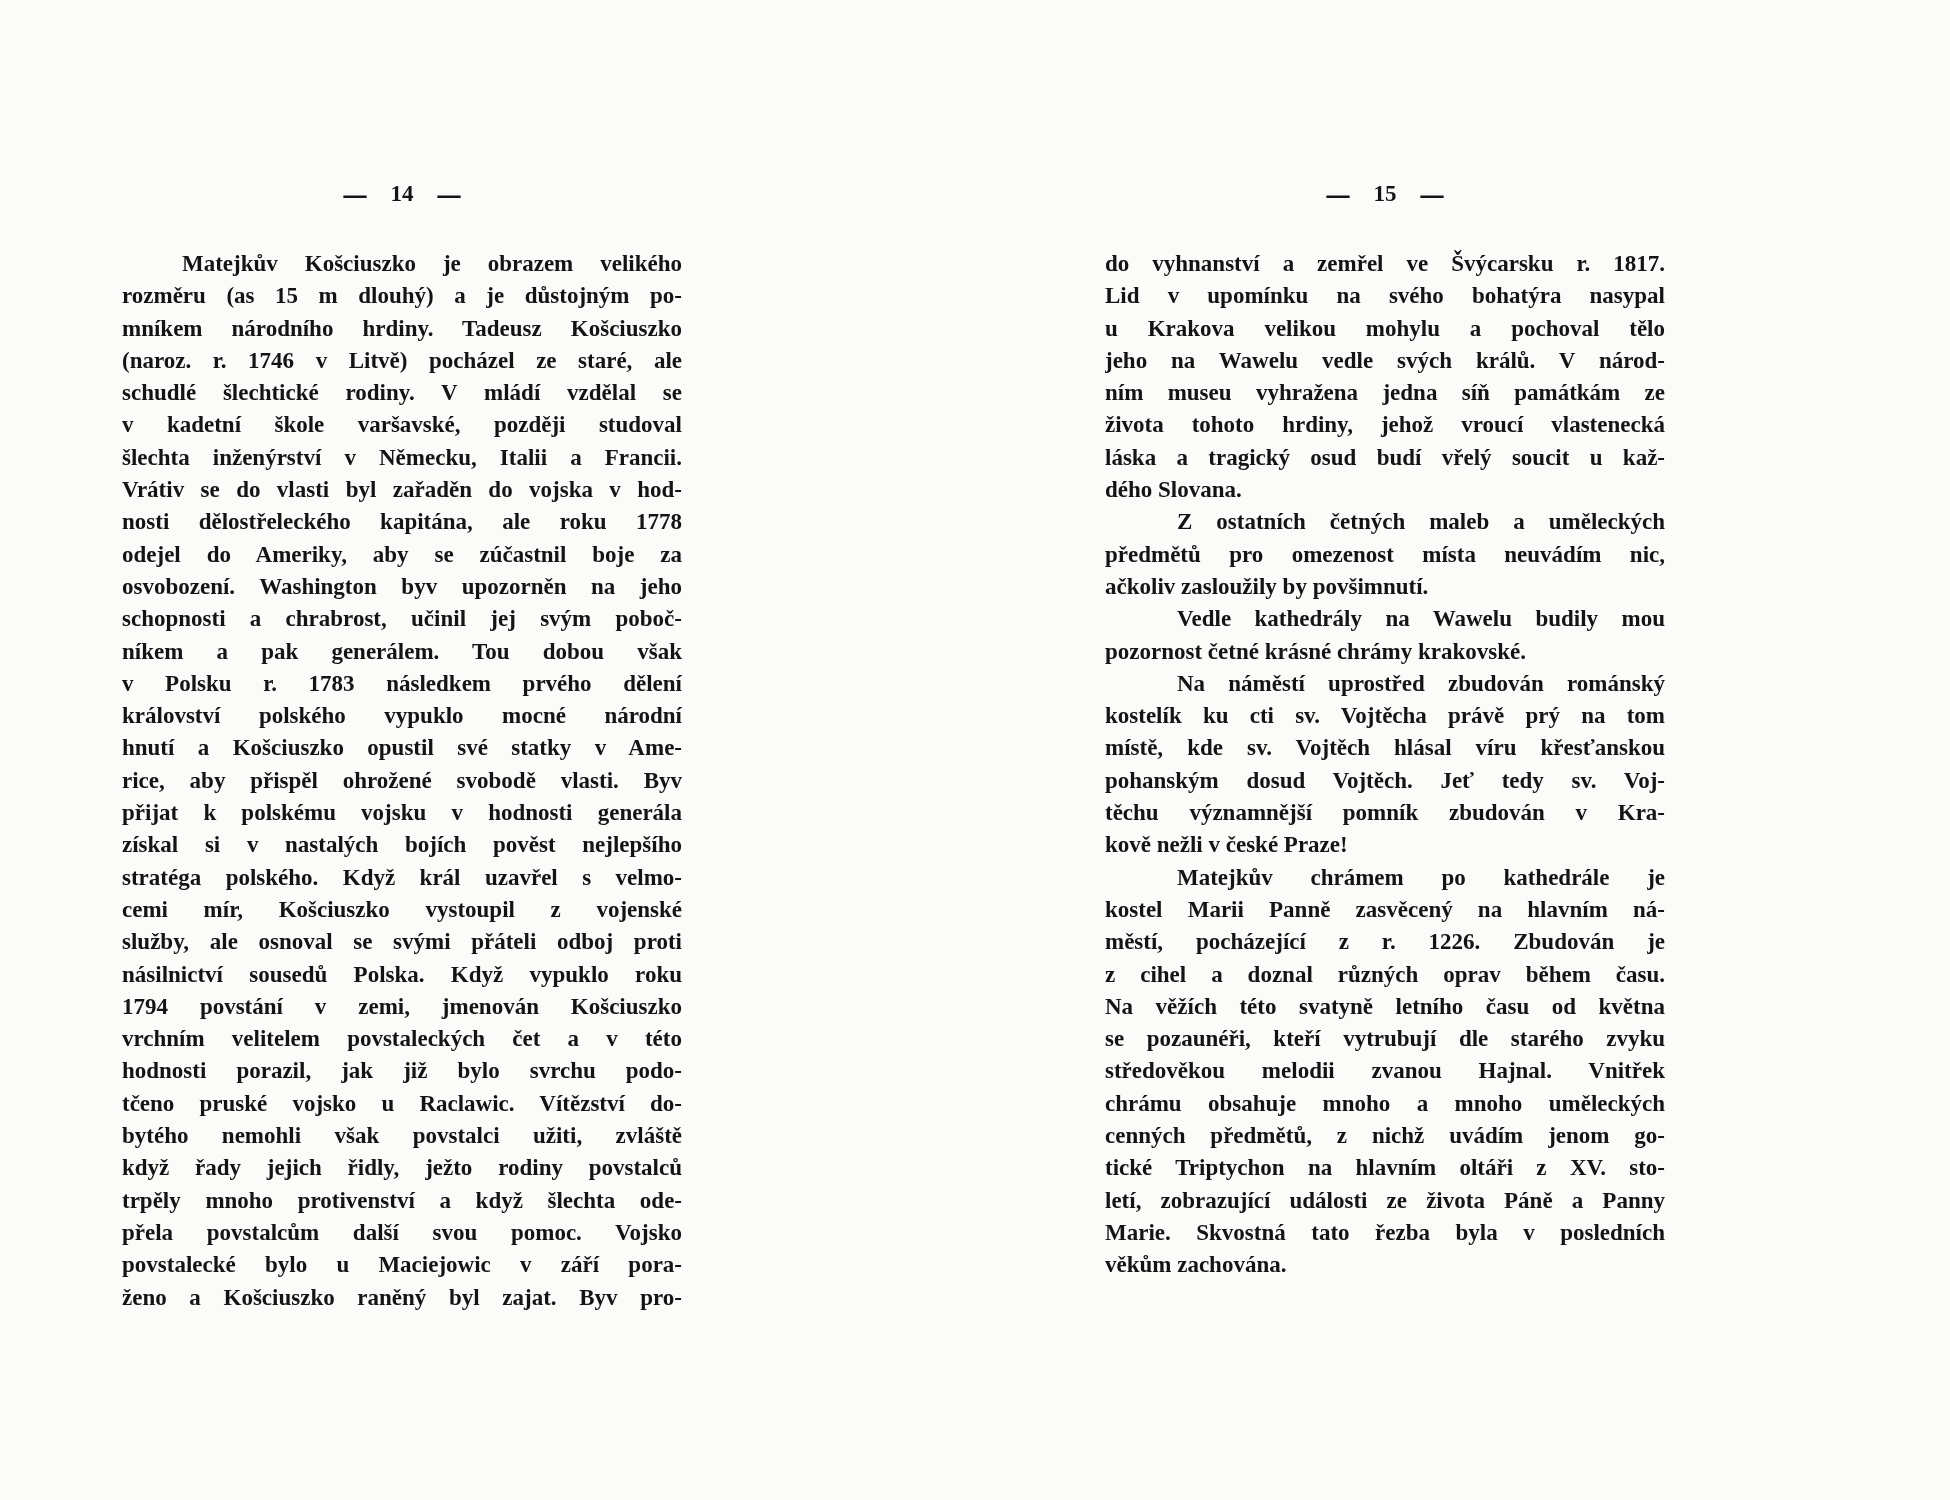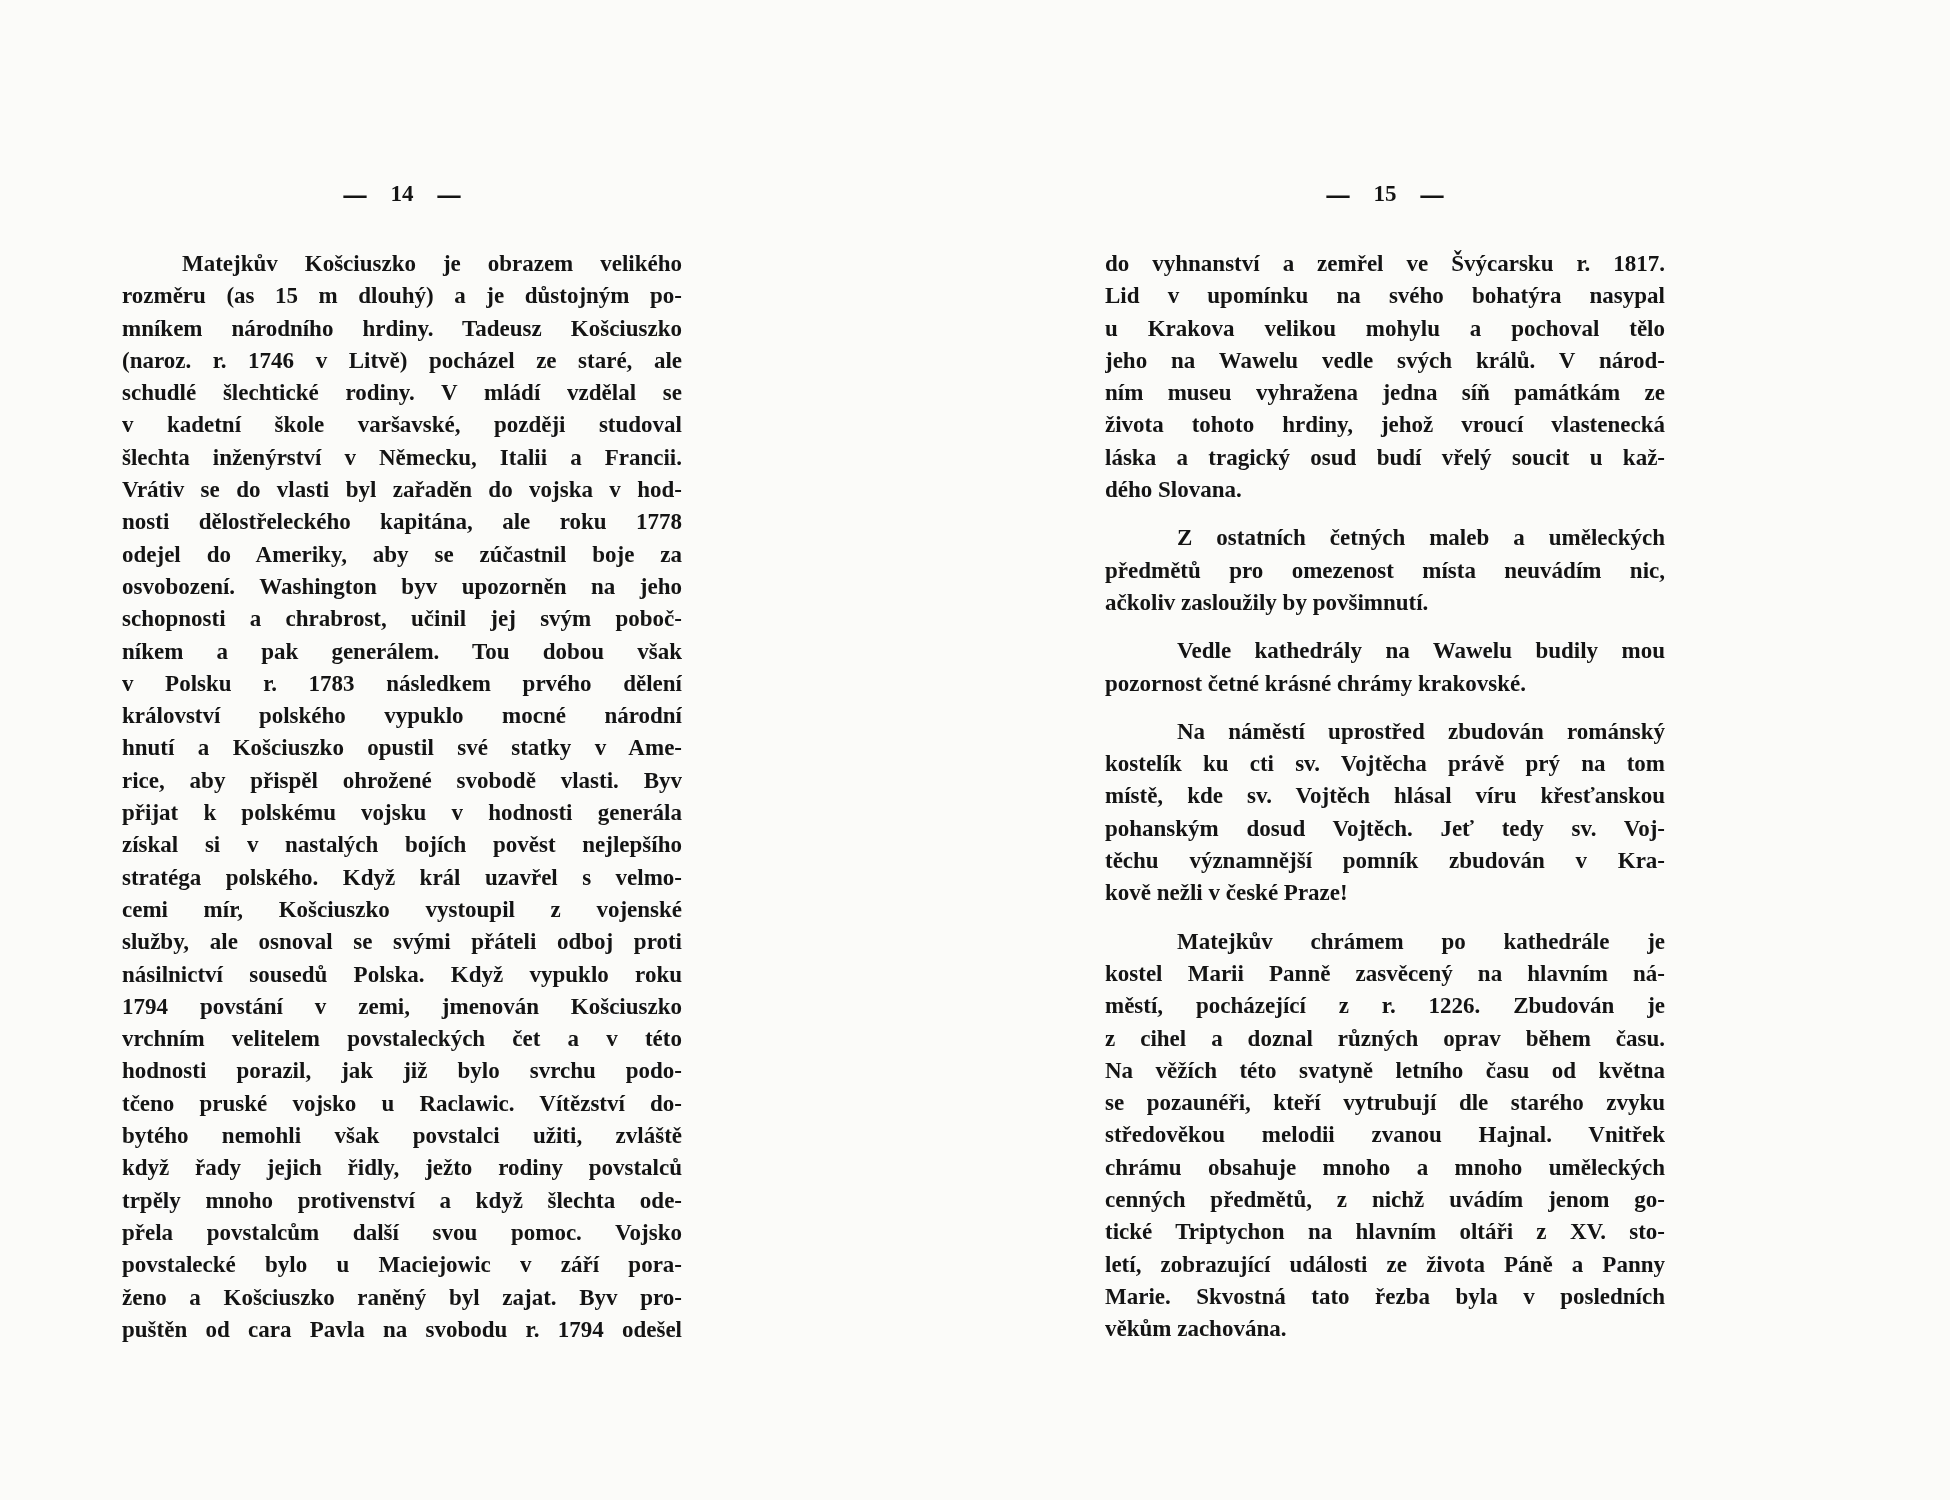--- a/index.html
+++ b/index.html
@@ -38,21 +38,21 @@
     font-size: 23px;
     font-weight: 700;
     line-height: 32.3px;
   }
   .line {
     text-align: justify;
     text-align-last: justify;
     height: 32.3px;
     overflow: hidden;
   }
-  .line.indent { text-indent: 60px; margin-top: 16px; }
+  .line.indent { text-indent: 60px; }
   .page.right .line.indent { text-indent: 72px; }
   .line.parend { text-align-last: left; }
 </style>
 </head>
 <body>
 
 <div class="sheet" style="--paper: #fbfbf9; --ink: #141414;">
 
   <section class="page left">
     <div class="pagehead">
@@ -87,21 +87,20 @@
         <div class="line">1794 povstání v zemi, jmenován Košciuszko</div>
         <div class="line">vrchním velitelem povstaleckých čet a v této</div>
         <div class="line">hodnosti porazil, jak již bylo svrchu podo-</div>
         <div class="line">tčeno pruské vojsko u Raclawic. Vítězství do-</div>
         <div class="line">bytého nemohli však povstalci užiti, zvláště</div>
         <div class="line">když řady jejich řidly, ježto rodiny povstalců</div>
         <div class="line">trpěly mnoho protivenství a když šlechta ode-</div>
         <div class="line">přela povstalcům další svou pomoc. Vojsko</div>
         <div class="line">povstalecké bylo u Maciejowic v září pora-</div>
         <div class="line">ženo a Košciuszko raněný byl zajat. Byv pro-</div>
-        <div class="line">puštěn od cara Pavla na svobodu r. 1794 odešel</div>
       </div>
   </section>
 
   <section class="page right">
     <div class="pagehead">
       <span class="dash">—</span>
       <span class="pnum">15</span>
       <span class="dash">—</span>
     </div>
     <div class="lines">

